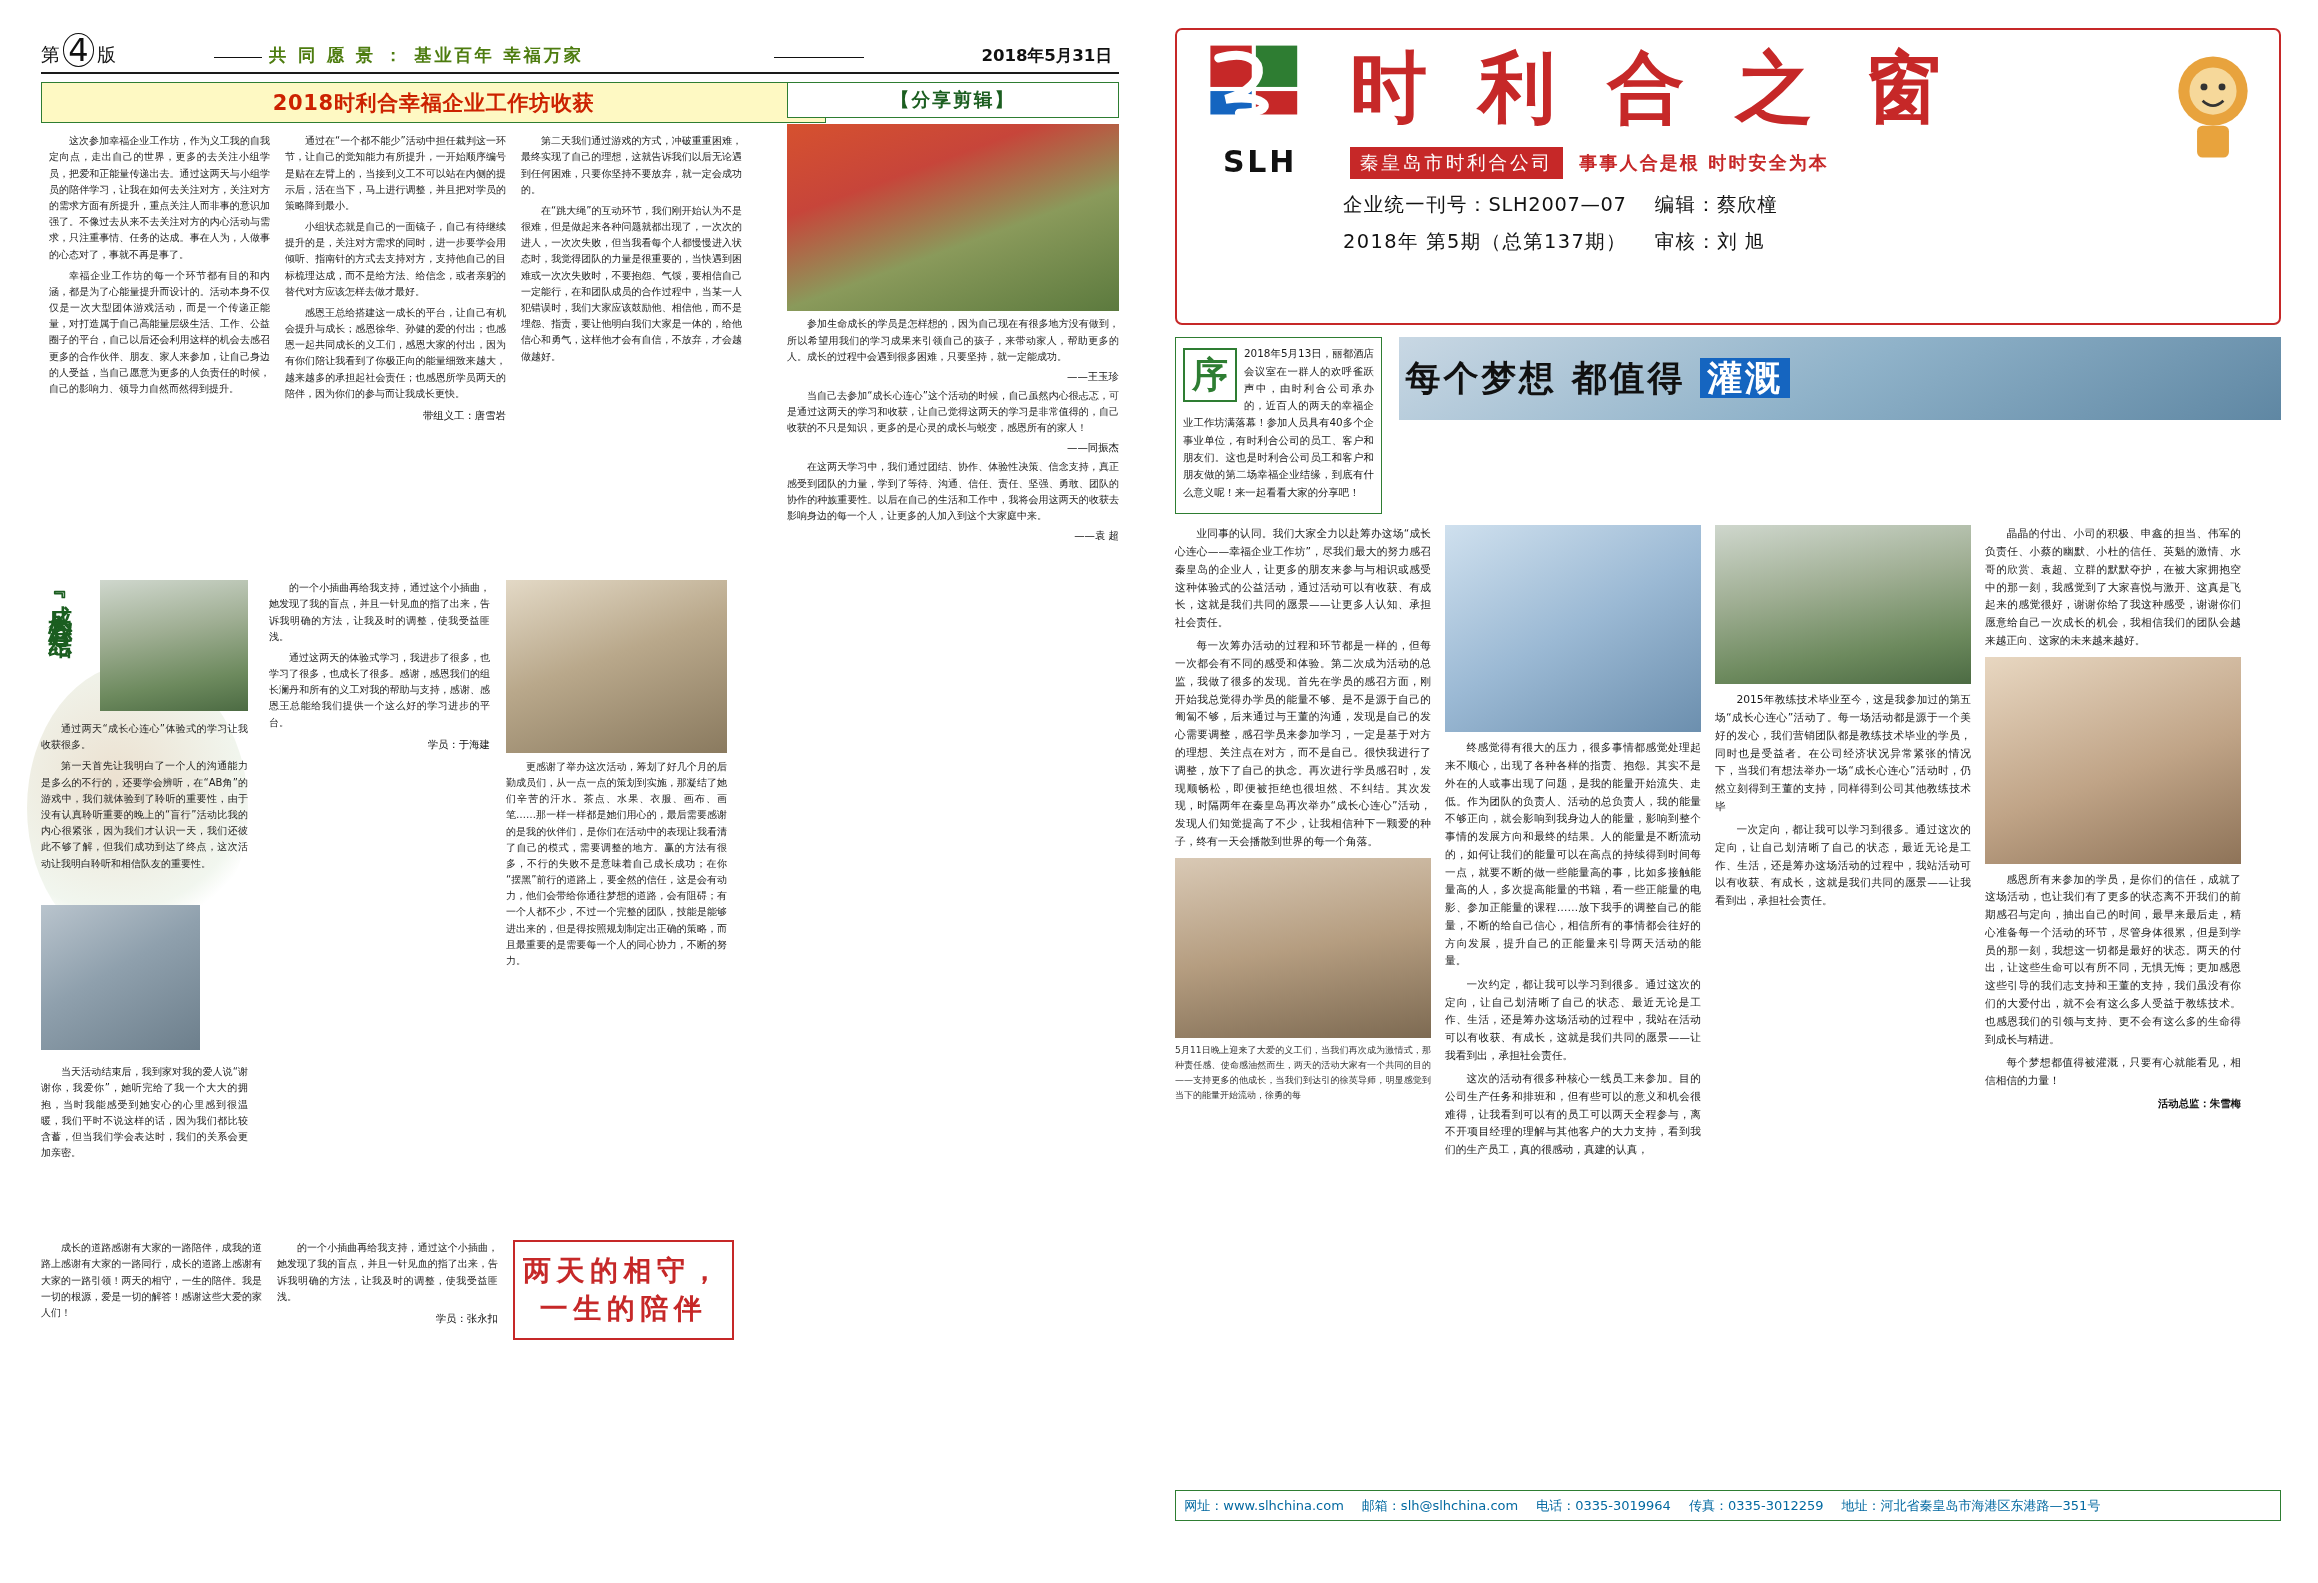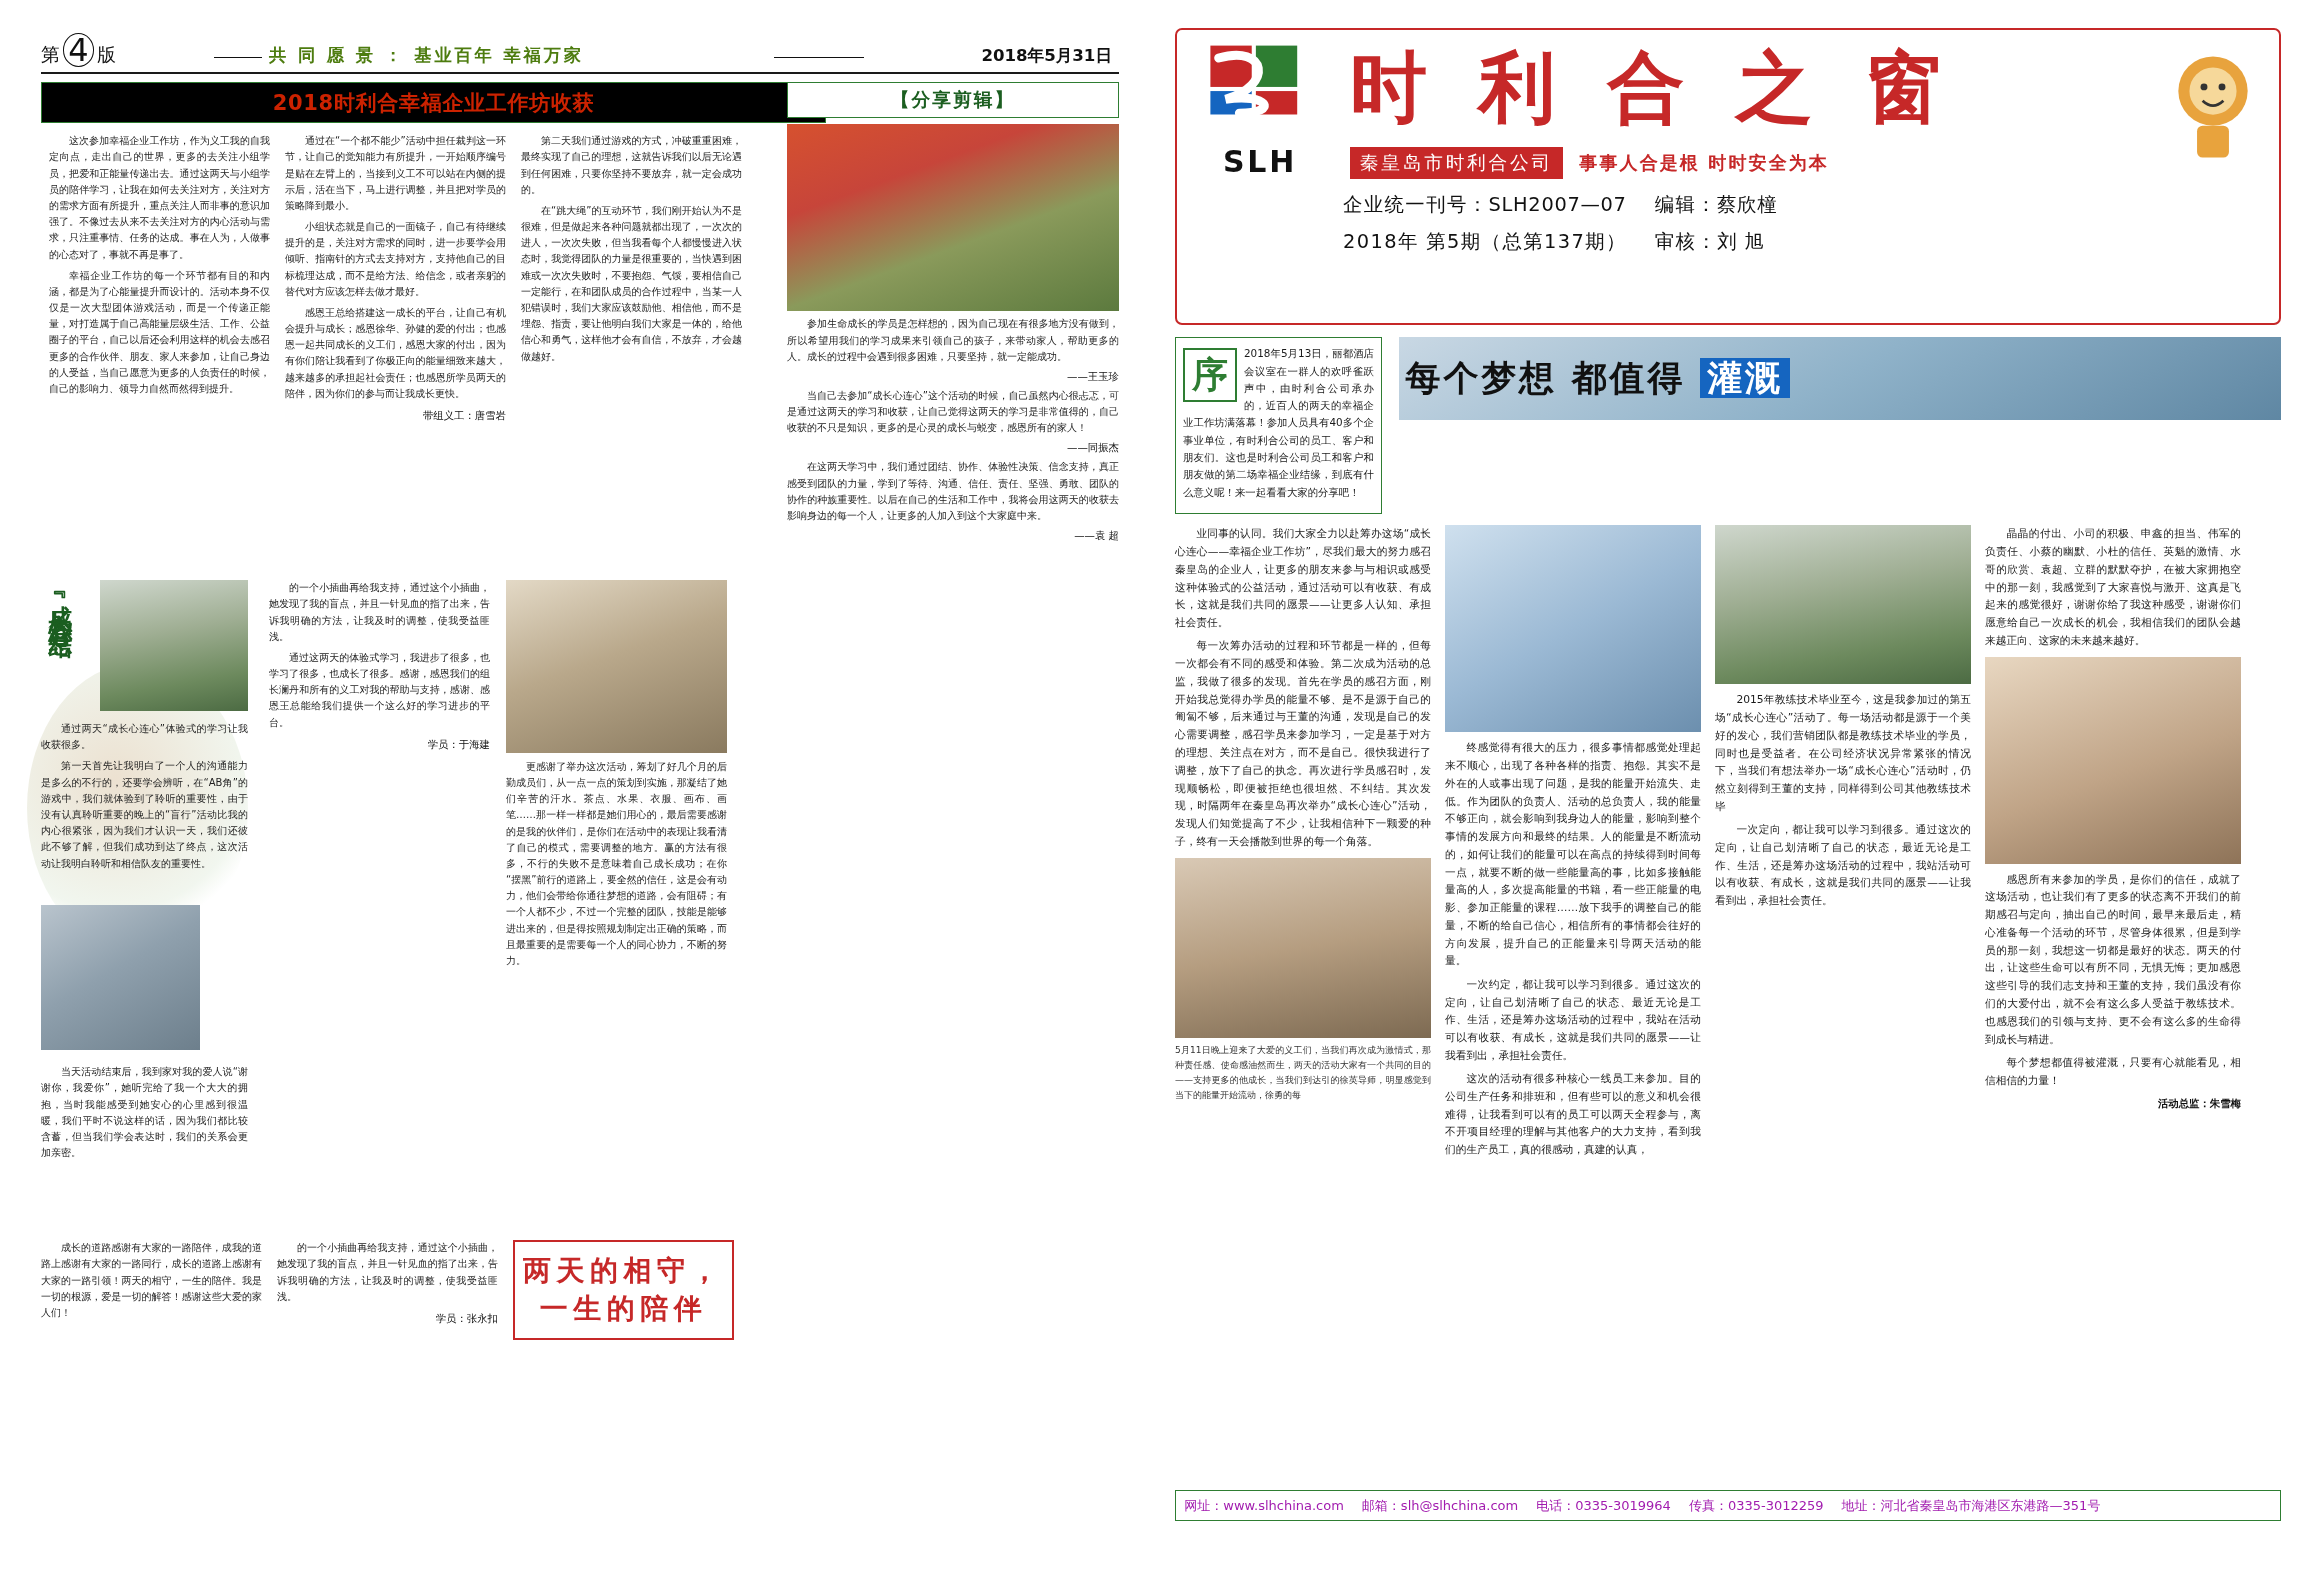--- a/index.html
+++ b/index.html
@@ -38,21 +38,21 @@
   }
   .vision-line-l { left:173px; width:48px; }
   .vision-line-r { left:733px; width:90px; }
   .issue-date {
     position:absolute; right:7px; bottom:5.5px; font-size:16.6px; font-weight:bold; color:#111;
   }
 
   .lp-body { position:relative; margin-top:8.3px; }
 
   .headline-box {
-    border:1.4px solid #2e7d32; background:#000000; padding:5.5px 7px;
+    border:1.4px solid #2e7d32; background:#fef9c3; padding:5.5px 7px;
     width:785px;
   }
   .headline-box .hl {
     font-size:21px; font-weight:bold; color:#cc2200; letter-spacing:0.7px; text-align:center;
   }
 
   .col-txt { font-size:10px; line-height:1.62; color:#222; text-align:justify; text-justify:inter-ideograph; }
   .col-txt p { margin:0 0 4.8px 0; text-indent:2em; }
 
   .share-box {
@@ -103,21 +103,21 @@
     width:54px; height:54px; display:flex; align-items:center; justify-content:center;
     float:left; margin:2.8px 7px 2.8px 0;
   }
   .dream-banner { font-size:35px; font-weight:bold; color:#111; letter-spacing:2.8px; }
   .dream-banner .blue { background:#1565c0; color:#fff; padding:0 7px; }
 
   .r-txt { font-size:10.7px; line-height:1.66; color:#1a1a1a; text-align:justify; }
   .r-txt p { margin:0 0 5.5px 0; text-indent:2em; }
 
   .footer-bar {
-    border:1.4px solid #2e7d32; font-size:13px; color:#a21caf; padding:5.5px 8.3px; display:flex; gap:18px;
+    border:1.4px solid #2e7d32; font-size:13px; color:#0369a1; padding:5.5px 8.3px; display:flex; gap:18px;
     white-space:nowrap; background:#fff;
   }
 
   
   .ph1 { background:linear-gradient(160deg,#d6512f 0%,#c7453a 30%,#8a9a5b 60%,#5c7a3e 100%); }
   .ph2 { background:linear-gradient(170deg,#cfd7cd 0%,#9fae93 40%,#6d8a5e 75%,#4c6b43 100%); }
   .ph3 { background:linear-gradient(150deg,#b9c4cd 0%,#8fa0ad 45%,#6d7f8c 100%); }
   .ph4 { background:linear-gradient(160deg,#e3d9c6 0%,#b9a88b 45%,#8a7a5f 100%); }
   .ph5 { background:linear-gradient(150deg,#c9d8e4 0%,#8fb2c9 50%,#5f87a3 100%); }
   .ph6 { background:linear-gradient(170deg,#d9c9b5 0%,#b59d80 50%,#7d6a52 100%); }

